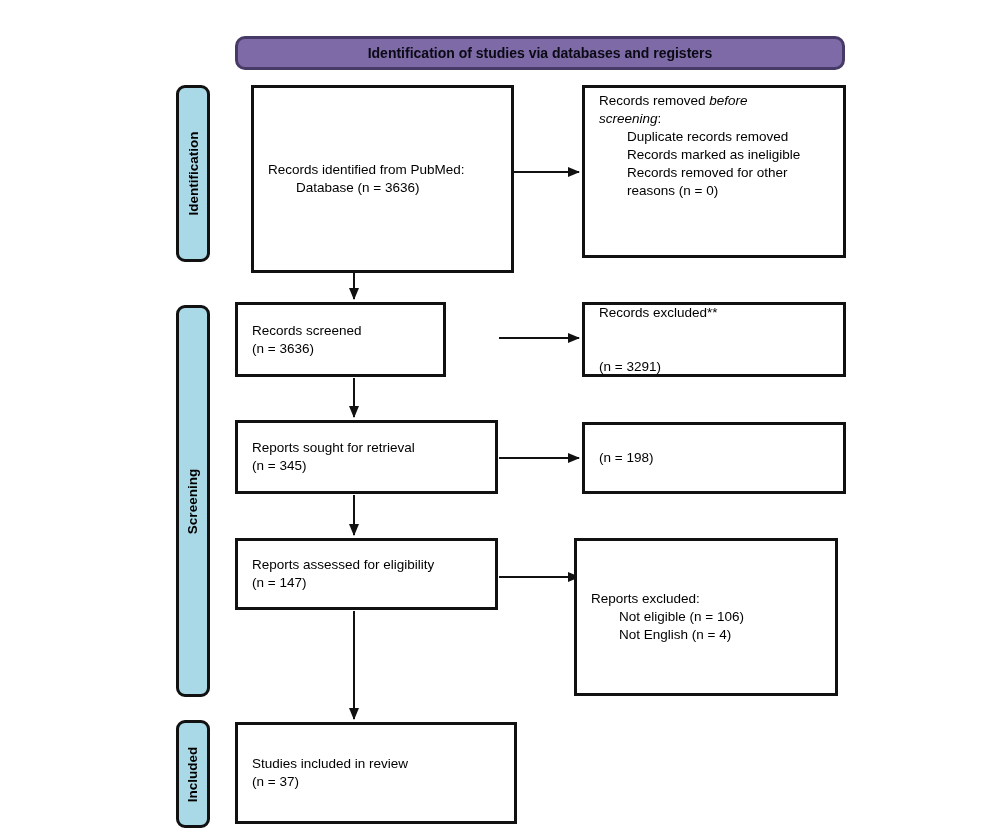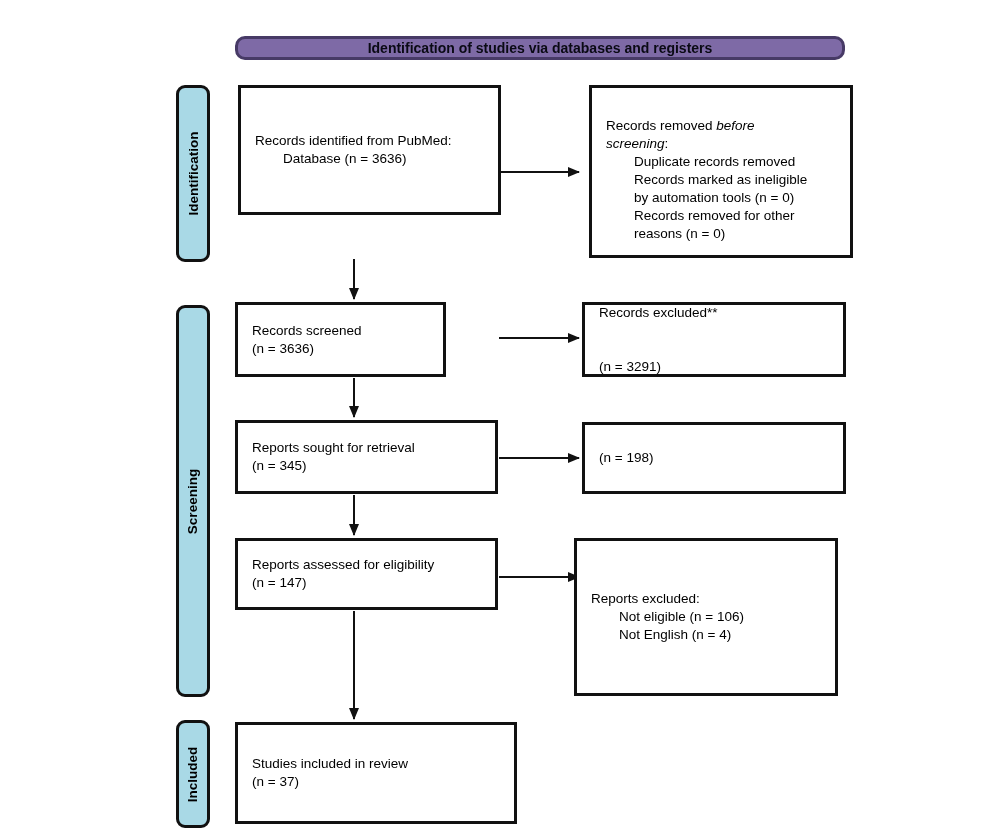--- a/index.html
+++ b/index.html
@@ -13,21 +13,21 @@
     width: 986px;
     height: 832px;
     background: #ffffff;
     overflow: hidden;
     color: #000;
   }
   
   .banner {
     position: absolute;
     left: 235px; top: 36px;
-    width: 610px; height: 24px;
+    width: 610px; height: 34px;
     box-sizing: border-box;
     background: var(--header-fill, #7E6AA6);
     border: 3px solid var(--header-border, #473A66);
     border-radius: 10px;
     display: flex; align-items: center; justify-content: center;
     font-size: 14px; font-weight: 700;
     color: #0a0a14;
   }
   
   .stage {
@@ -51,24 +51,24 @@
   
   .fbox {
     position: absolute;
     box-sizing: border-box;
     background: #ffffff;
     border: 3px solid var(--box-border, #111111);
     display: flex; flex-direction: column; justify-content: center;
     font-size: 13.5px; line-height: 18px;
     padding: 10px 8px 10px 14px;
   }
-  .fbox.top-align { justify-content: flex-start; padding-top: 29px; margin-left: 7px; }
+  .fbox.top-align { justify-content: flex-start; padding-top: 4px; }
   .fbox .line { white-space: nowrap; }
   .fbox .line.indent { padding-left: 28px; }
-  #box-records-identified   { left: 238px; top: 85px;  width: 263px; height: 130px; }
+  #box-records-identified   { left: 251px; top: 85px;  width: 263px; height: 188px; }
   #box-records-removed      { left: 582px; top: 85px;  width: 264px; height: 173px; }
   #box-records-screened     { left: 235px; top: 302px; width: 211px; height: 75px; }
   #box-records-excluded     { left: 582px; top: 302px; width: 264px; height: 75px; gap: 36px; }
   #box-reports-sought       { left: 235px; top: 420px; width: 263px; height: 74px; }
   #box-reports-not-retrieved{ left: 582px; top: 422px; width: 264px; height: 72px; }
   #box-reports-assessed     { left: 235px; top: 538px; width: 263px; height: 72px; }
   #box-reports-excluded     { left: 574px; top: 538px; width: 264px; height: 158px; }
   #box-studies-included     { left: 235px; top: 722px; width: 282px; height: 102px; }
   svg.arrows {
     position: absolute; left: 0; top: 0;
@@ -117,21 +117,20 @@
   <div class="fbox" id="box-records-identified">
       <div class="line"><span>Records identified from PubMed:</span></div>
       <div class="line indent"><span>Database (n = 3636)</span></div>
     </div>
 
   <div class="fbox top-align" id="box-records-removed">
       <div class="line"><span>Records removed </span><i>before</i></div>
       <div class="line"><i>screening</i><span>:</span></div>
       <div class="line indent"><span>Duplicate records removed</span></div>
       <div class="line indent"><span>Records marked as ineligible</span></div>
-      <div class="line indent"><span>by automation tools (n = 0)</span></div>
       <div class="line indent"><span>Records removed for other</span></div>
       <div class="line indent"><span>reasons (n = 0)</span></div>
     </div>
 
   <div class="fbox" id="box-records-screened">
       <div class="line"><span>Records screened</span></div>
       <div class="line"><span>(n = 3636)</span></div>
     </div>
 
   <div class="fbox" id="box-records-excluded">

